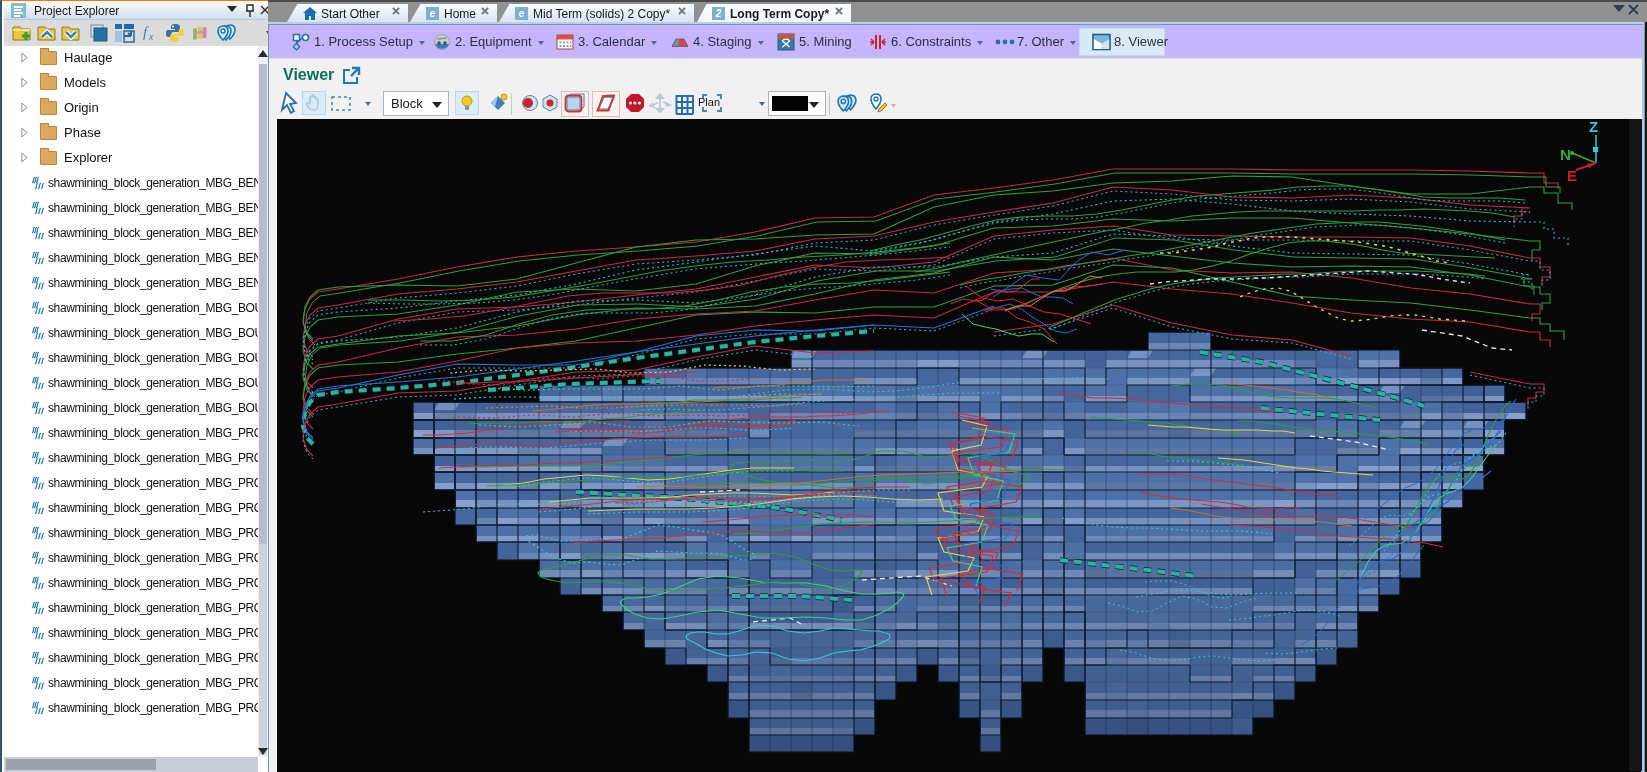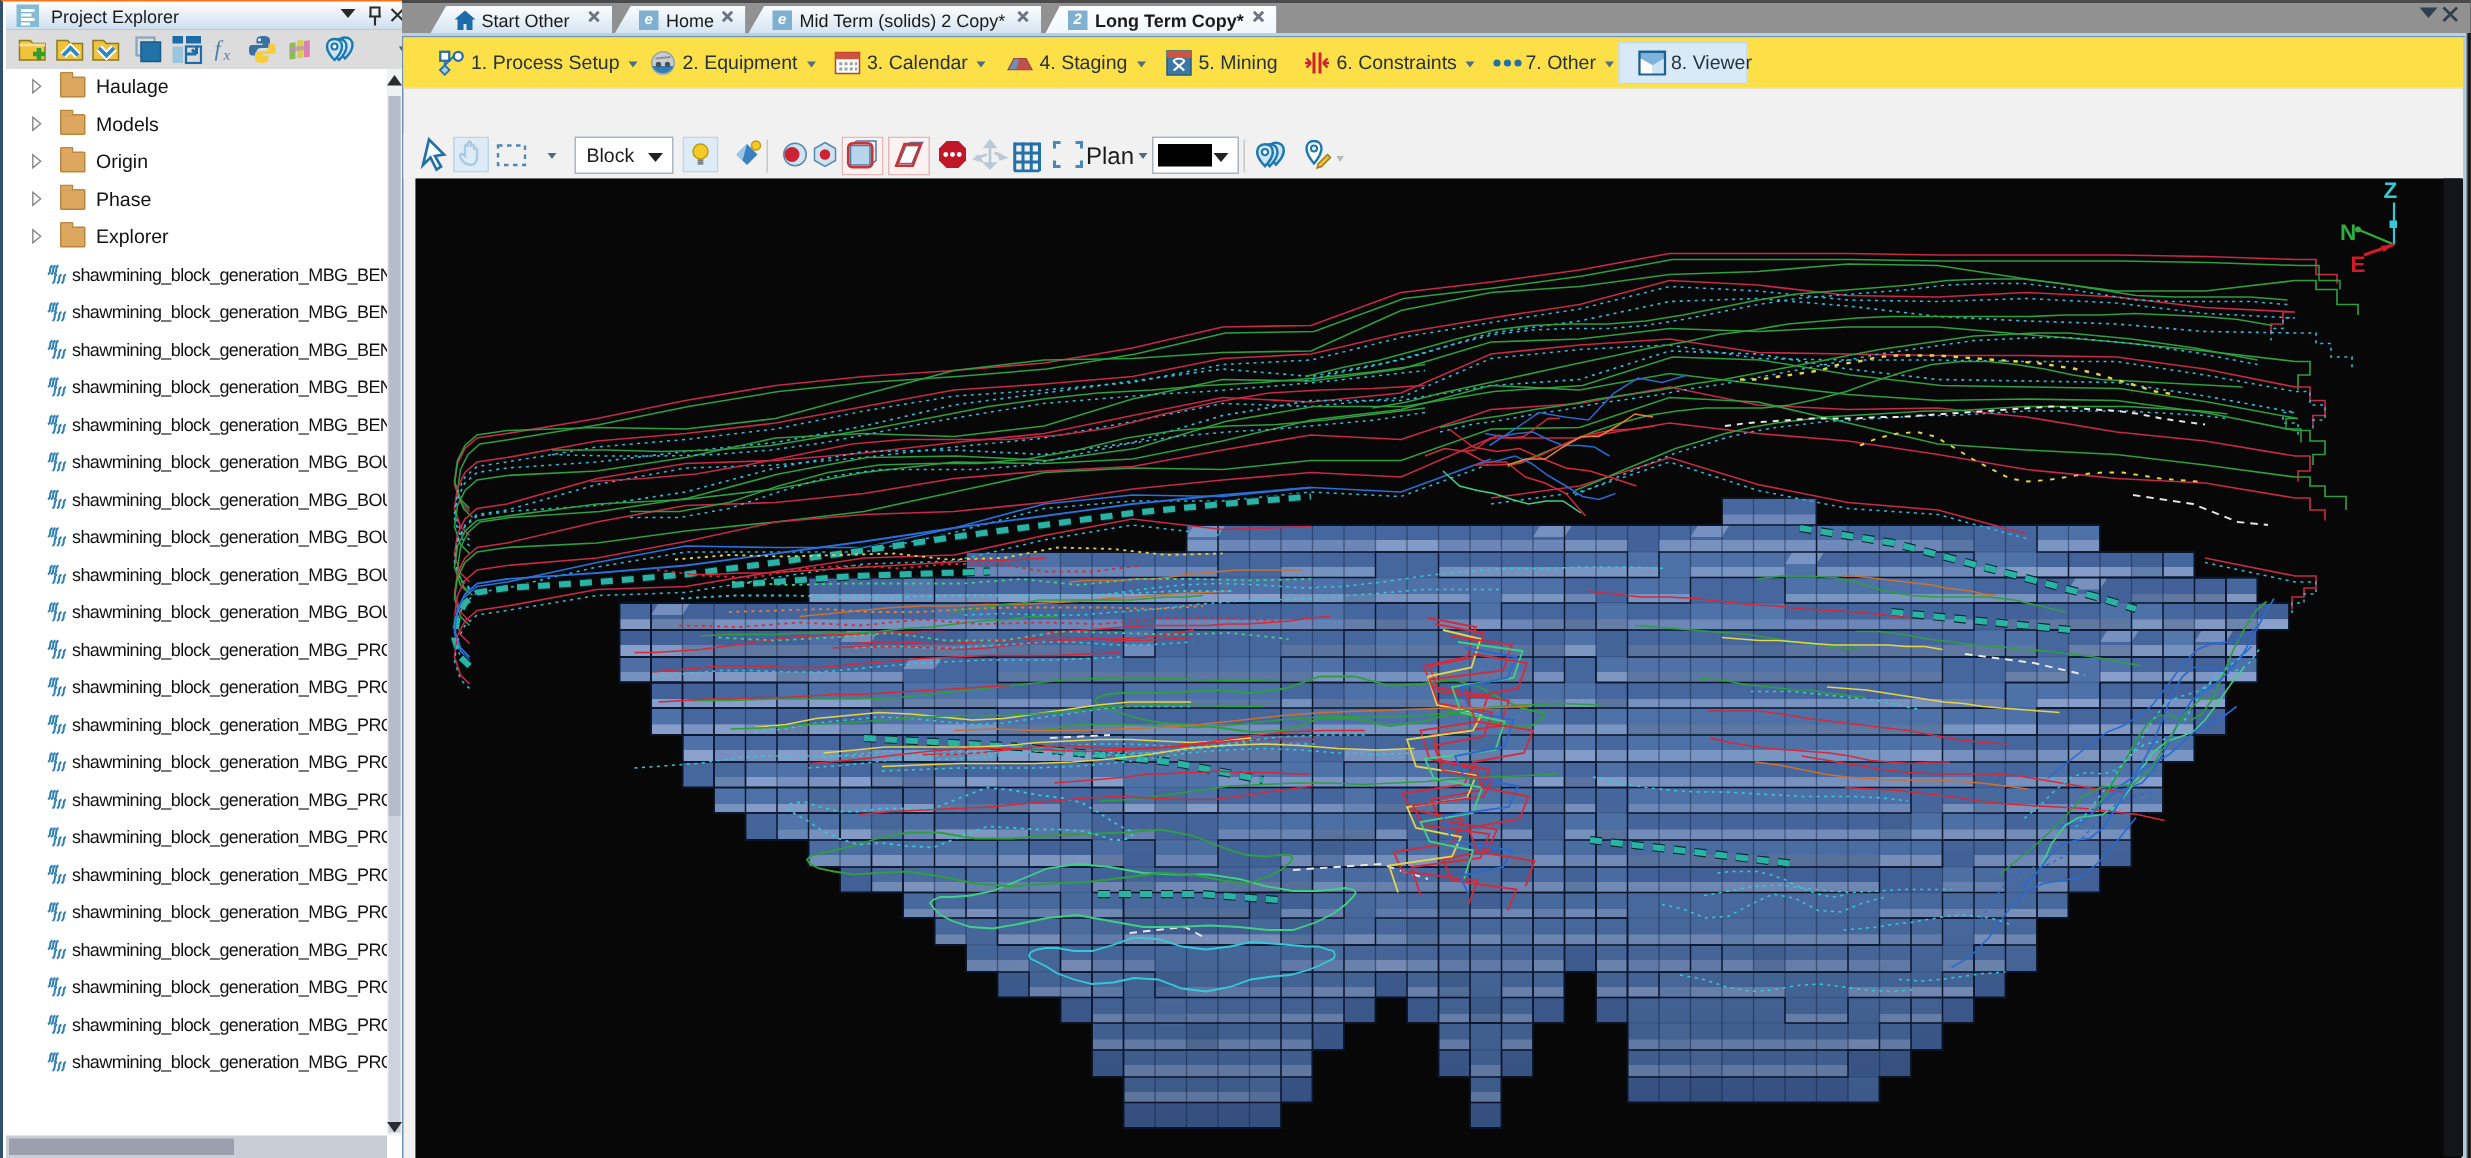--- a/index.html
+++ b/index.html
@@ -30,21 +30,21 @@
 .mn:after{content:"";position:absolute;right:0;top:22px;bottom:0;width:2px;background:#14161a;z-index:9}
 .topstrip{position:absolute;left:0;top:0;right:0;height:22px;background:#919191;border-top:2px solid #4a4a4a}
 .winbtn{position:absolute;top:5px;color:#2e3f50;font-size:11px}
 .tabs{position:absolute;left:0;top:3px;height:19px}
 .tab{position:absolute;top:0;height:19px;font-size:12px;color:#1a1a1a;background:linear-gradient(#fbfdfe,#d5e4f2);clip-path:polygon(11px 0,100% 0,100% 100%,0 100%);border-top:1px solid #7d92a6}
 .tab.active{background:linear-gradient(#feffff,#eef6fc);font-weight:bold;height:21px}
 .tab .ticn{position:absolute;top:3px;width:13px;height:13px;background:#7fb0cf;color:#fff;font-size:10px;font-weight:bold;text-align:center;line-height:13px;font-style:italic}
 .tab .x{position:absolute;top:3px;font-size:10px;color:#5a6b7a;font-weight:bold}
 .tabline{position:absolute;left:0;right:3px;top:22px;height:2px;background:#b9cfe4}
 .doc{position:absolute;left:0px;top:24px;right:3px;bottom:0px;border:1px solid #6f94b2;border-right:2px solid #a9cde9;border-bottom:none;background:#f1f1f1}
-.ribbon{position:absolute;left:0;top:0;right:0;height:34px;background:#fde047;border-bottom:1px solid #d8dde2}
+.ribbon{position:absolute;left:0;top:0;right:0;height:34px;background:#c4b5fd;border-bottom:1px solid #d8dde2}
 .ritem{position:absolute;top:0;height:34px;font-size:13px;color:#26323e;white-space:nowrap}
 .ritem .lbl{position:absolute;top:9px;left:22px}
 .ritem svg{position:absolute;top:8px;left:0}
 .caret{display:inline-block;width:0;height:0;border-left:3.5px solid transparent;border-right:3.5px solid transparent;border-top:4.5px solid #4a6d8c;margin-left:6px;vertical-align:middle}
 .rsel{position:absolute;top:3px;height:28px;background:#d9e9f6;border:1px solid #c2dcef}
 .vhead{position:absolute;left:0;top:35px;right:0;height:29px;background:#f1f1f1}
 .vhead b{position:absolute;left:14px;top:6px;font-size:16px;color:#0d6e5e}
 .vtools{position:absolute;left:0;top:64px;right:0;height:30px;background:#f1f1f1}
 .vtools svg,.vtools .ti{position:absolute;top:2px}
 .tsep{position:absolute;top:4px;width:1px;height:22px;background:#c8c8c8}
@@ -490,20 +490,28 @@
         </div>
         <div class="ritem" style="left:823px">
           <svg style="position:absolute;top:8px;left:0" width="19" height="18" viewBox="0 0 19 18">
             <rect x="1" y="1.5" width="17" height="15" fill="#7fb2d8" stroke="#1b5f93" stroke-width="1.6"></rect>
             <path d="M1.8 16V6l8 4.5V16z" fill="#fff"></path>
             <path d="M17.2 16V6l-7.4 4.5V16z" fill="#cfe4f2"></path>
           </svg>
           <span class="lbl">8. Viewer</span>
         </div>
       </div>
+      <div class="vhead">
+        <b>Viewer</b>
+        <svg style="position:absolute;left:73px;top:6px" width="19" height="19" viewBox="0 0 19 19">
+          <path d="M8 4H2v13h13v-6" fill="none" stroke="#1d7ab8" stroke-width="2"></path>
+          <path d="M10 2h7v7" fill="none" stroke="#1d7ab8" stroke-width="2.4"></path>
+          <path d="M17 2l-8 8" stroke="#1d7ab8" stroke-width="2.4"></path>
+        </svg>
+      </div>
       <div class="vtools">
         <div style="position:absolute;left:11px;top:0">
           <svg class="ti" width="22" height="24" viewBox="0 0 22 24">
             <path d="M6 2l10 10-6 1 4 7-3 2-4-8-5 5z" fill="#fff" stroke="#2470a8" stroke-width="1.8"></path>
           </svg>
         </div>
         <div style="position:absolute;left:33px;top:0">
           <svg class="ti" width="24" height="24" viewBox="0 0 24 24">
             <rect x="0.5" y="0.5" width="23" height="23" fill="#dcebf6" stroke="#b9d6ea"></rect>
             <g fill="none" stroke="#a9cbe2" stroke-width="1.6">
@@ -595,21 +603,21 @@
             </g>
           </svg>
         </div>
         <div style="position:absolute;left:432px;top:0">
           <svg class="ti" width="22" height="24" viewBox="0 0 22 24">
             <g stroke="#4a88b8" stroke-width="2" fill="none">
               <path d="M2 8V4h4M16 4h4v4M20 16v4h-4M6 20H2v-4"></path>
             </g>
           </svg>
         </div>
-        <span style="position:absolute;left:455px;top:7px;font-size:16px;color:#1a1a1a">Plan</span>
+        <span style="position:absolute;left:429px;top:7px;font-size:11px;color:#1a1a1a">Plan</span>
         <div class="caret" style="position:absolute;left:484px;top:13px"></div>
         <div class="combo" style="left:499px;width:58px">
           <div style="position:absolute;left:3px;top:4px;width:36px;height:15px;background:#000"></div>
           <span class="ca"></span>
         </div>
         <div class="tsep" style="left:560px"></div>
         <div style="position:absolute;left:567px;top:2px">
           <svg width="23" height="21" viewBox="0 0 22 20">
             <g fill="#cfe6f2" stroke="#1b78b0" stroke-width="1.6">
               <path d="M14 2c3 0 5 2 5 5 0 4-5 9-5 9s-5-5-5-9c0-3 2-5 5-5z"></path>

